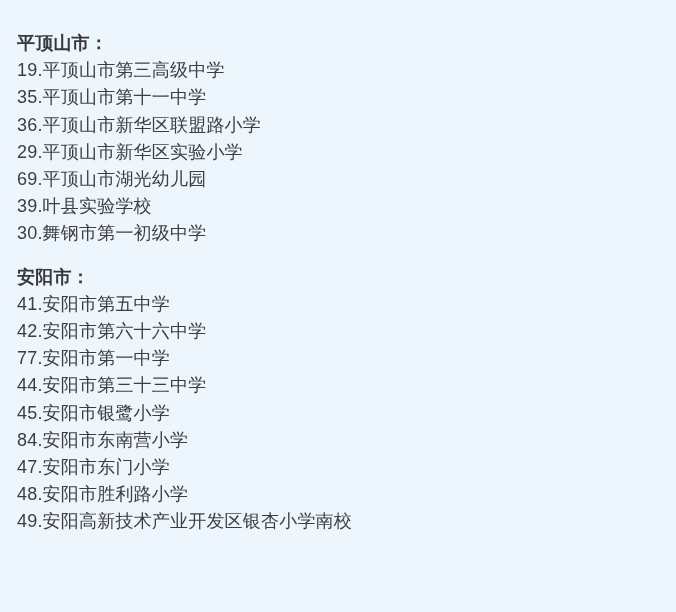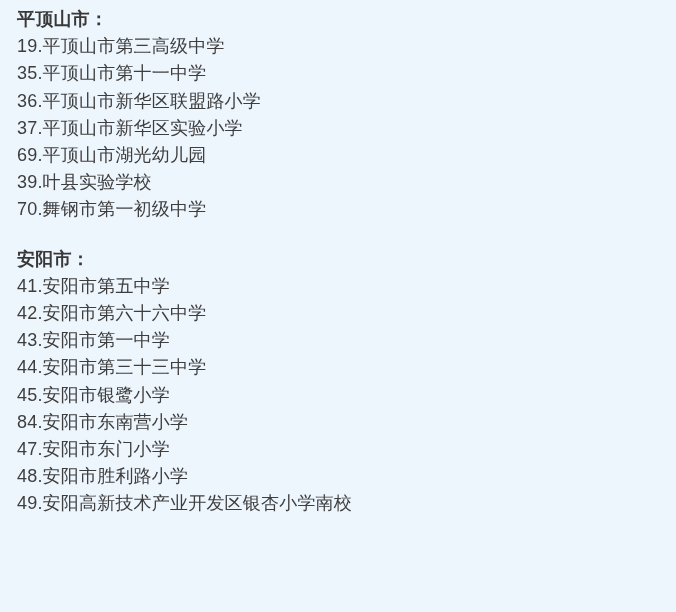--- a/index.html
+++ b/index.html
@@ -8,59 +8,59 @@
   }
   body {
     width: 676px;
     height: 612px;
     background: var(--bg, #edf5fd);
     overflow: hidden;
   }
   .content {
     box-sizing: border-box;
     width: 676px;
-    padding: 6px 12px 0 17px;
+    padding: 30px 12px 0 17px;
     font-family: "Liberation Sans", sans-serif;
     font-size: 18px;
     line-height: 27.2px;
     color: var(--fg, #3e3e3e);
     letter-spacing: 0.2px;
   }
   .section-heading {
     font-weight: 700;
     color: var(--heading, #383838);
   }
   .section + .section {
-    margin-top: 22px;
+    margin-top: 16px;
   }
   .line {
     white-space: nowrap;
   }
 </style>
 </head>
 <body>
 
 <div class="content">
 
   <div class="section">
     <div class="line section-heading">平顶山市：</div>
     <div class="line">19.平顶山市第三高级中学</div>
     <div class="line">35.平顶山市第十一中学</div>
     <div class="line">36.平顶山市新华区联盟路小学</div>
-    <div class="line">37.平顶山市新华区实验小学</div>
+    <div class="line">29.平顶山市新华区实验小学</div>
     <div class="line">69.平顶山市湖光幼儿园</div>
     <div class="line">39.叶县实验学校</div>
-    <div class="line">70.舞钢市第一初级中学</div>
+    <div class="line">30.舞钢市第一初级中学</div>
   </div>
 
   <div class="section">
     <div class="line section-heading">安阳市：</div>
     <div class="line">41.安阳市第五中学</div>
     <div class="line">42.安阳市第六十六中学</div>
-    <div class="line">43.安阳市第一中学</div>
+    <div class="line">77.安阳市第一中学</div>
     <div class="line">44.安阳市第三十三中学</div>
     <div class="line">45.安阳市银鹭小学</div>
     <div class="line">84.安阳市东南营小学</div>
     <div class="line">47.安阳市东门小学</div>
     <div class="line">48.安阳市胜利路小学</div>
     <div class="line">49.安阳高新技术产业开发区银杏小学南校</div>
   </div>
 
 </div>
 

